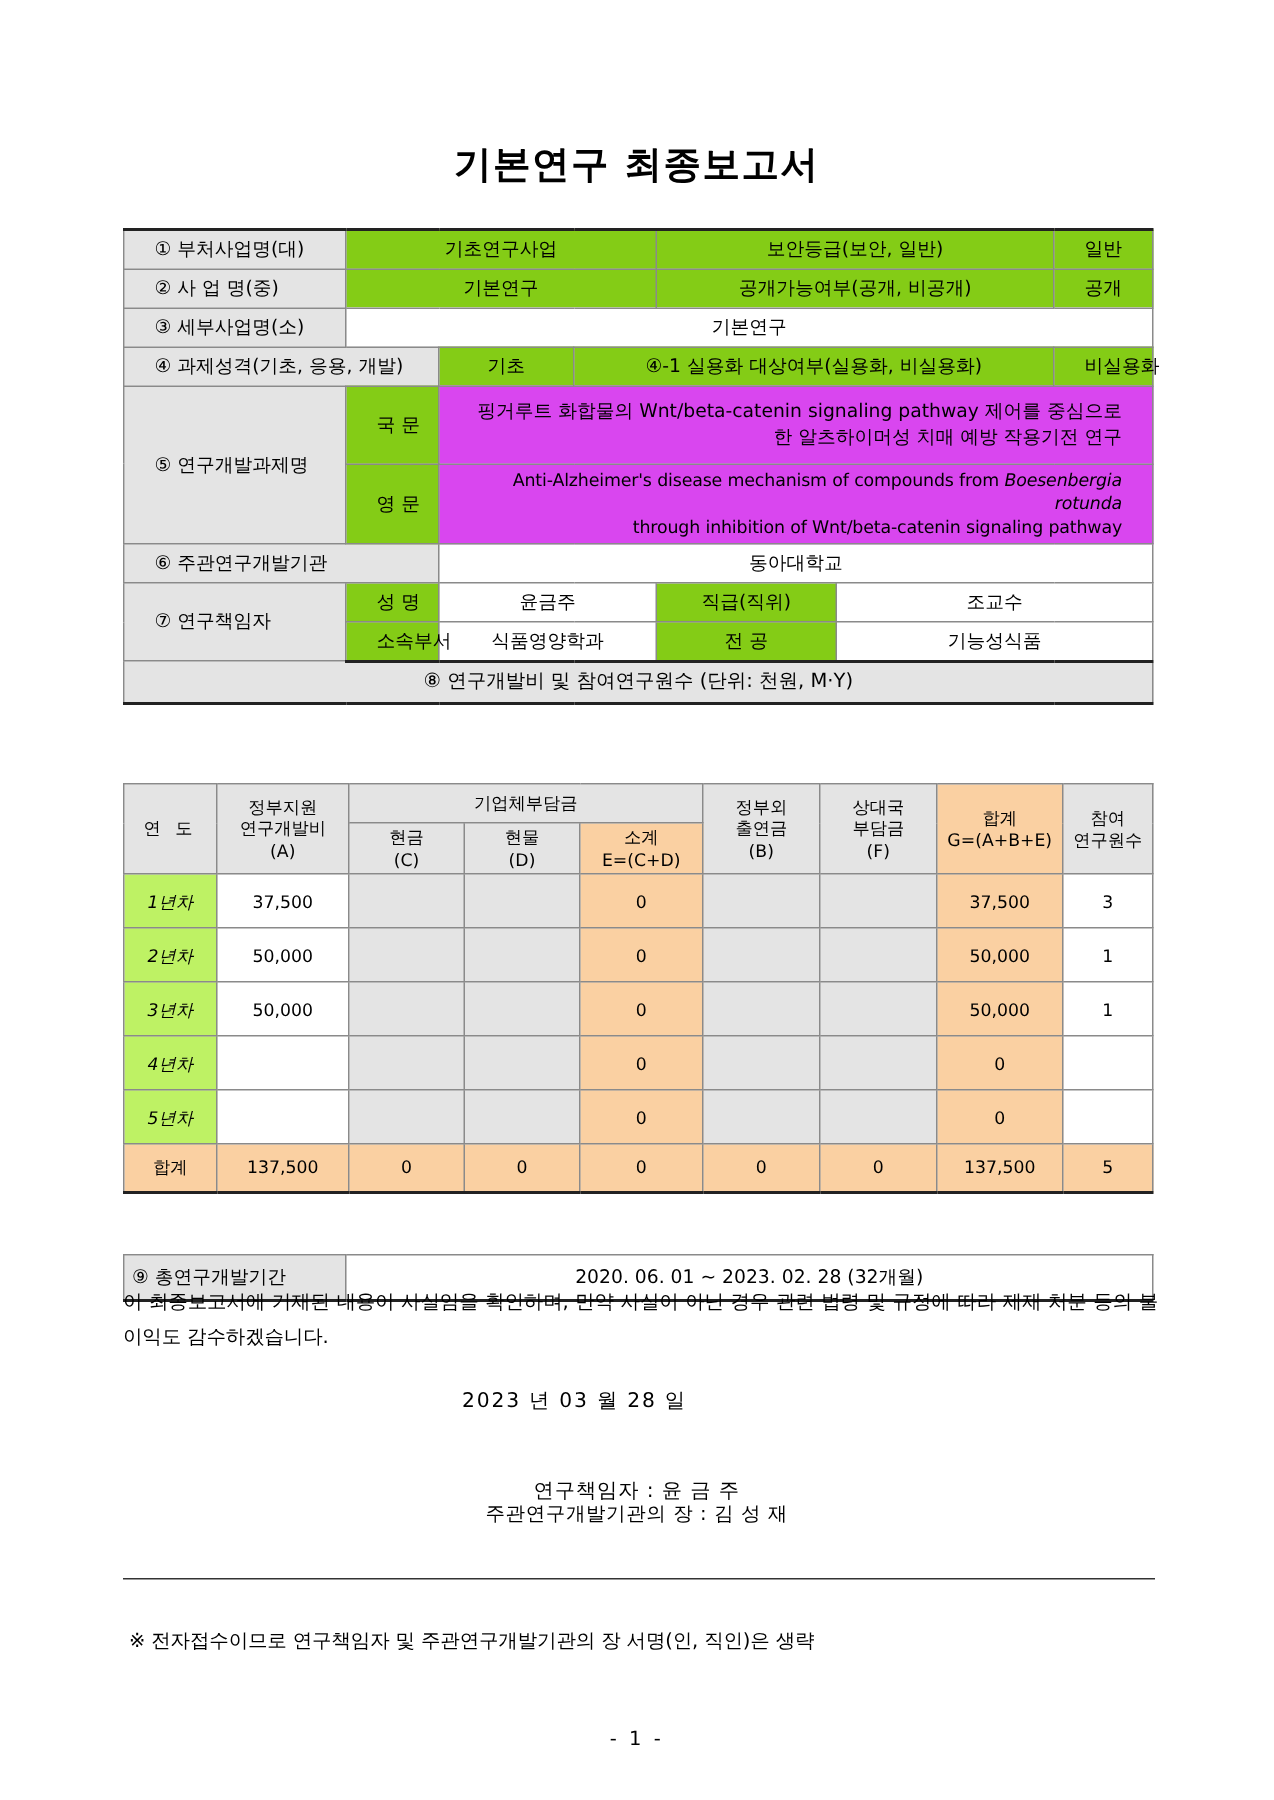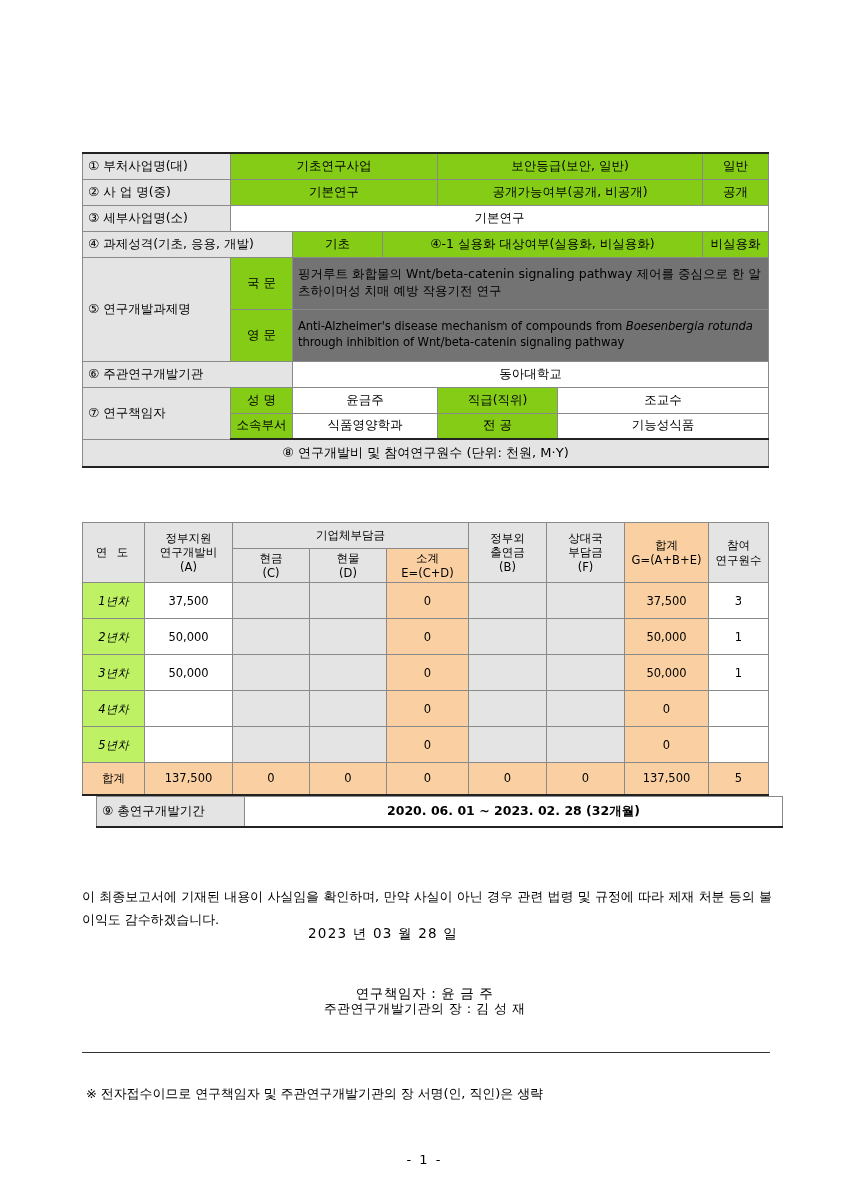--- a/index.html
+++ b/index.html
@@ -41,21 +41,21 @@
     position: absolute;
     left: 82px;
     top: 152px;
     width: 686px;
     border-collapse: collapse;
     table-layout: fixed;
     font-size: 12.5px;
   }
   .main-table td {
     border: 1px solid #8a8a8a;
-    padding: 3px 5px;
+    padding: 3px 20px;
     vertical-align: middle;
     line-height: 1.35;
     height: 26px;
     box-sizing: border-box;
   }
   .main-table tr.top-edge > td { border-top: 2px solid #222; }
   .main-table tr.bottom-edge > td { border-bottom: 2px solid #222; }
 
   .lbl {
     background: #84cc16;
@@ -66,22 +66,22 @@
     background: #e4e4e4;
     text-align: left;
     padding-left: 9px;
     white-space: nowrap;
   }
   .val {
     background: #ffffff;
     text-align: center;
   }
   .val-left {
-    background: #737373;
-    text-align: left;
+    background: #d946ef;
+    text-align: right;
     padding-left: 8px;
   }
 
   .title-ko { line-height: 1.45; font-size: 12.5px; }
   .title-en {
     line-height: 1.5;
     font-size: 11.6px;
     letter-spacing: -0.1px;
   }
   .sp { font-style: italic; }
@@ -128,47 +128,45 @@
   .c-sum-lbl { background: #fad0a2; text-align: center; }
   .c-part  { background: #ffffff; text-align: center; }
 
   .budget-table tr.total-row td { height: 32px; }
   .budget-table tr.bottom-edge > td { border-bottom: 2px solid #222; }
 
   
   .period-table {
     position: absolute;
     left: 82px;
-    top: 796px;
+    top: 836px;
     width: 686px;
     border-collapse: collapse;
     table-layout: fixed;
     font-size: 12.5px;
-    margin-left: 14px;
   }
   .period-table td {
     border: 1px solid #8a8a8a;
     padding: 4px 5px;
     height: 30px;
     vertical-align: middle;
     box-sizing: border-box;
   }
   .period-table tr > td { border-bottom: 2px solid #222; }
 
   
   .statement {
     position: absolute;
     left: 82px;
     top: 858px;
     width: 690px;
     font-size: 13px;
     line-height: 1.75;
     text-align: justify;
     letter-spacing: -0.1px;
-    margin-top: 28px;
   }
   .date-line {
     position: absolute;
     left: 0;
     top: 925px;
     width: 766px;
     text-align: center;
     font-size: 13.5px;
     letter-spacing: 1.2px;
   }
@@ -225,20 +223,21 @@
     text-align: center;
     font-size: 13px;
     letter-spacing: 2px;
   }
 </style>
 </head>
 <body>
 
 <div class="page">
 
+  <div class="doc-title">기본연구 최종보고서</div>
 
   <table class="main-table">
     <colgroup>
       <col style="width:148px">
       <col style="width:62px">
       <col style="width:90px">
       <col style="width:55px">
       <col style="width:120px">
       <col style="width:145px">
       <col style="width:66px">
@@ -434,21 +433,21 @@
   </table>
 
   <table class="period-table">
     <colgroup>
       <col style="width:148px">
       <col style="width:538px">
     </colgroup>
     <tbody>
       <tr>
         <td class="lbl-left">⑨ 총연구개발기간</td>
-        <td class="val" style="text-align:center;font-weight:bold;">2020. 06. 01 ~ 2023. 02. 28 (32개월)</td>
+        <td class="val" style="text-align:center;">2020. 06. 01 ~ 2023. 02. 28 (32개월)</td>
       </tr>
     </tbody>
   </table>
 
   <div class="statement">이 최종보고서에 기재된 내용이 사실임을 확인하며, 만약 사실이 아닌 경우 관련 법령 및 규정에 따라 제재 처분 등의 불이익도 감수하겠습니다.</div>
 
   <div class="date-line">2023 년  03 월  28 일</div>
 
   <div class="sign-pi">연구책임자 :   윤  금  주</div>
 

